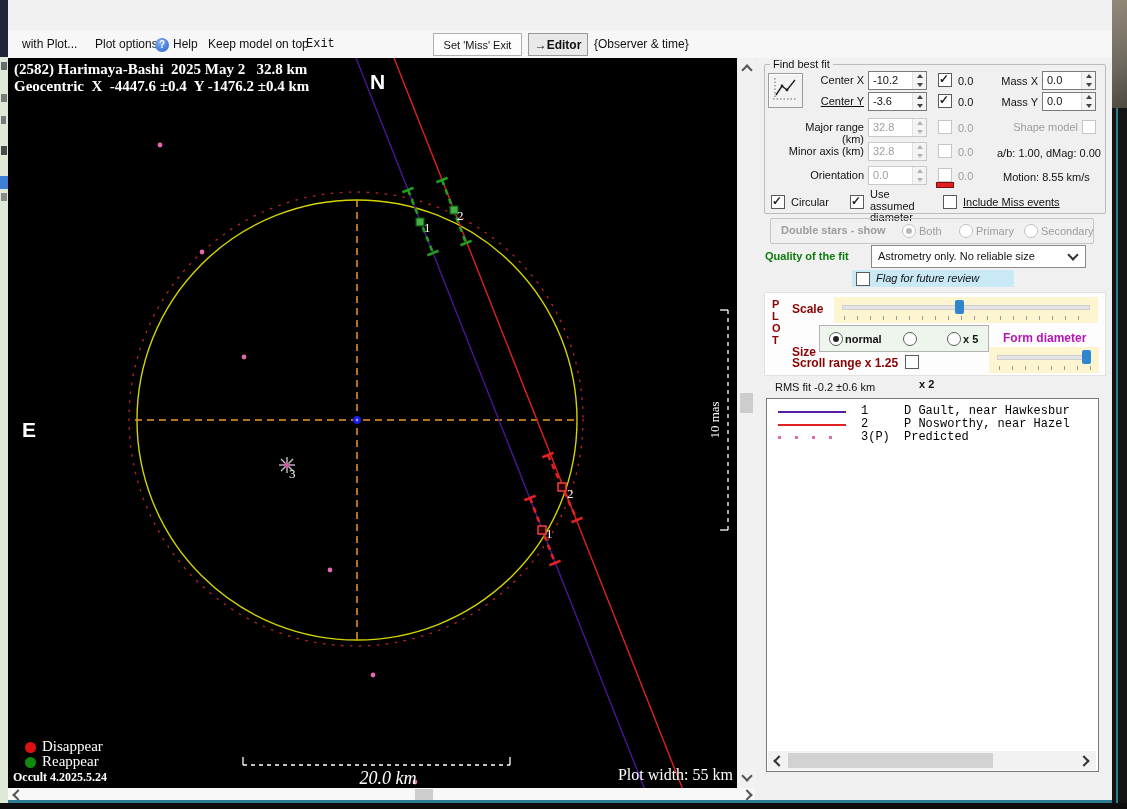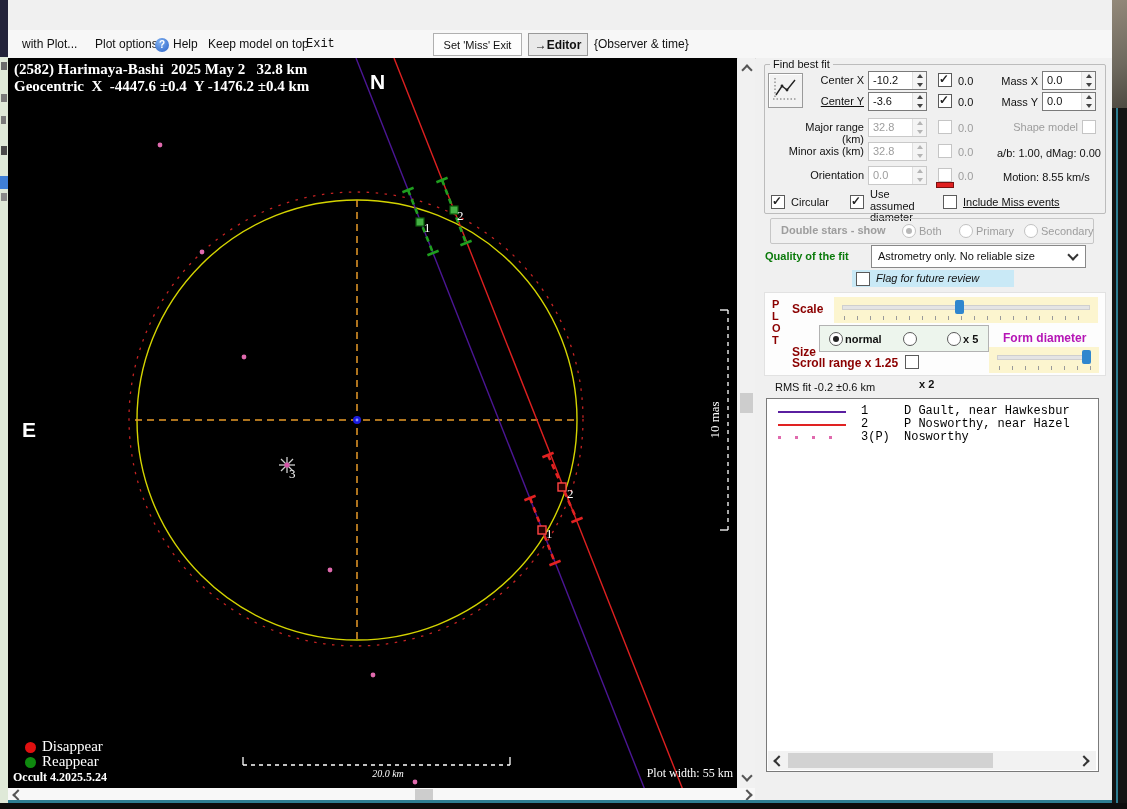--- a/index.html
+++ b/index.html
@@ -183,22 +183,22 @@
       <span class="abs chlbl" style="left:449px;top:150px;">2</span>
       <span class="abs chlbl" style="left:538px;top:468px;">1</span>
       <span class="abs chlbl" style="left:559px;top:428px;">2</span>
       <span class="abs chlbl" style="left:281px;top:408px;">3</span>
 
       <div class="abs" style="left:17px;top:684px;width:11px;height:11px;border-radius:50%;background:#e01010;"></div>
       <div class="ptext serif" style="left:34px;top:680px;font-size:15px;">Disappear</div>
       <div class="abs" style="left:17px;top:699px;width:11px;height:11px;border-radius:50%;background:#0f8a0f;"></div>
       <div class="ptext serif" style="left:34px;top:695px;font-size:15px;">Reappear</div>
       <div class="ptext serif" style="left:5px;top:712px;font-size:12px;font-weight:bold;">Occult 4.2025.5.24</div>
-      <div class="ptext serif" style="left:330px;top:710px;width:100px;text-align:center;font-size:10px;font-style:italic;">20.0 km</div>
-      <div class="ptext serif" style="left:520px;top:708px;width:205px;text-align:right;font-size:12px;">Plot width: 55 km</div>
+      <div class="ptext serif" style="left:330px;top:710px;width:100px;text-align:center;font-size:18px;font-style:italic;">20.0 km</div>
+      <div class="ptext serif" style="left:520px;top:708px;width:205px;text-align:right;font-size:16px;">Plot width: 55 km</div>
     </div>
 
     <div class="abs sb" style="left:730px;top:58px;width:17px;height:730px;">
       <span class="chev up" style="left:5px;top:8px;"></span>
       <div class="sb-thumb" style="left:2px;top:335px;width:13px;height:20px;"></div>
       <span class="chev down" style="left:5px;top:714px;"></span>
     </div>
 
     <div class="abs" style="left:0;top:788px;width:747px;height:13px;background:#f8f8f8;">
       <span class="chev left" style="left:6px;top:3px;"></span>
@@ -368,21 +368,21 @@
           <span class="abs pre" style="left:137px;top:5px;">D Gault, near Hawkesbur</span>
         </div>
         <div>
           <div class="sw" style="left:11px;top:25px;border-top-color:#e02222;"></div>
           <span class="abs pre" style="left:94px;top:18px;">2</span>
           <span class="abs pre" style="left:137px;top:18px;">P Nosworthy, near Hazel</span>
         </div>
         <div>
           <div class="sw dots" style="left:11px;top:37px;"></div>
           <span class="abs pre" style="left:94px;top:31px;">3(P)</span>
-          <span class="abs pre" style="left:137px;top:31px;">Nosworthy</span>
+          <span class="abs pre" style="left:137px;top:31px;">Predicted</span>
         </div>
         <div class="lbscroll">
           <span class="chev left" style="left:7px;top:6px;border-color:#333;"></span>
           <div class="sb-thumb" style="left:20px;top:2px;width:205px;height:15px;background:#d2d2d2;"></div>
           <span class="chev right" style="right:8px;top:6px;border-color:#333;"></span>
         </div>
       </div>
 
     </div>
   </div>

